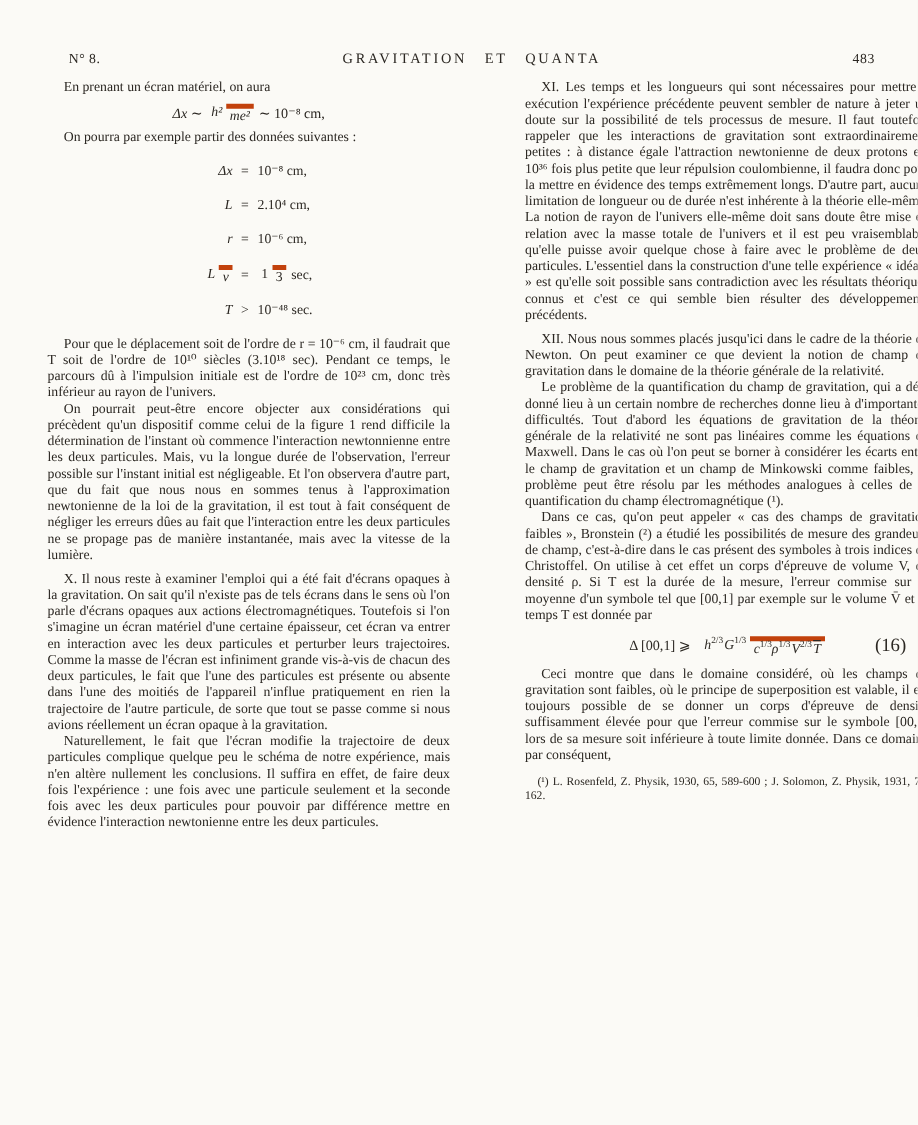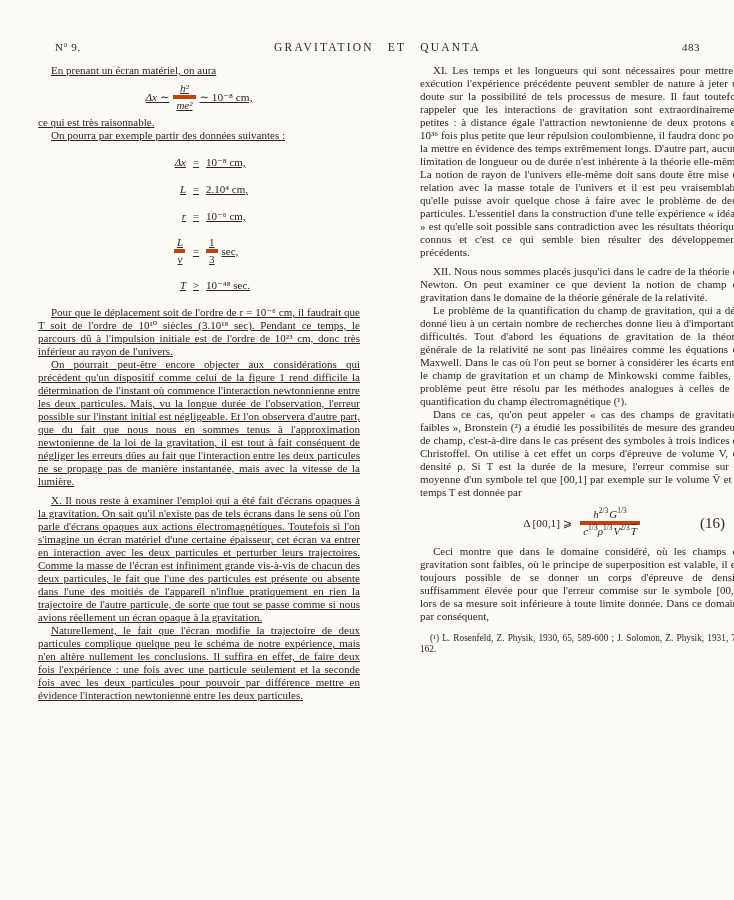--- a/index.html
+++ b/index.html
@@ -21,32 +21,32 @@
   .hdr-issue { width:90px; letter-spacing:.4px; }
   .hdr-title { flex:1; text-align:center; font-size:11.5px; letter-spacing:2.2px; word-spacing:9px; }
   .hdr-page { width:90px; text-align:right; letter-spacing:.5px; }
 
   
   .col {
     position:absolute; top:64px;
     font-size:11px; line-height:13px;
     text-align:justify; text-justify:inter-word;
   }
-  .col-left  { left:38px;  width:322px;text-decoration:underline; }
+  .col-left  { left:38px;  width:322px; }
   .col-right { left:377px; width:323px;margin-left:43px; }
 
   p { margin:0; }
   .ind { text-indent:13px; }
   .sp  { margin-top:6px; }
 
   .mi { font-style:italic; }
   sup { font-size:7.5px; line-height:0; vertical-align:super; letter-spacing:0; }
 
   
-  .frac { display:inline-flex; flex-direction:column; align-items:center; line-height:11px; font-size:11px; }
+  .frac { display:inline-flex; flex-direction:row; align-items:center; line-height:11px; font-size:11px; }
   .frac .num { display:block; padding:0 3px 1px; }
   .frac .den { display:block; border-top:4px solid #c2410c; padding:1px 3px 0; }
 
   
   .deq {
     display:flex; justify-content:center; align-items:center; gap:4px;
     margin:6px 0 5px; font-size:11.3px;
   }
   .fline { display:flex; align-items:center; gap:9px; margin:5px 0 4px; }
   .fline .tail { margin-left:12px; }
@@ -66,39 +66,38 @@
   
   .footnotes { margin-top:10px; font-size:9.3px; line-height:11px; }
   .fn { margin:0; text-indent:10px; }
 </style>
 </head>
 <body>
 
 <div class="page">
 
   <div class="hdr">
-    <span class="hdr-issue">N° 9.</span>
+    <span class="hdr-issue">N° 8.</span>
     <span class="hdr-title">GRAVITATION ET QUANTA</span>
     <span class="hdr-page">483</span>
   </div>
 
   <div class="col col-left">
     <p class="ind">En prenant un écran matériel, on aura</p>
 
     <div class="deq">
       <span class="mi">Δx ∼</span>
       <span class="frac">
         <span class="num mi">h²</span>
         <span class="den mi">me²</span>
       </span>
       <span>∼ 10⁻⁸ cm,</span>
     </div>
 
 
-    <p>ce qui est très raisonnable.</p>
     <p class="ind">On pourra par exemple partir des données suivantes :</p>
 
     <div class="eqtable">
       <div class="eqrow">
         <span class="eql mi">Δx</span>
         <span class="eqr">=</span>
         <span class="eqv">10⁻⁸ cm,</span>
       </div>
       <div class="eqrow">
         <span class="eql mi">L</span>

